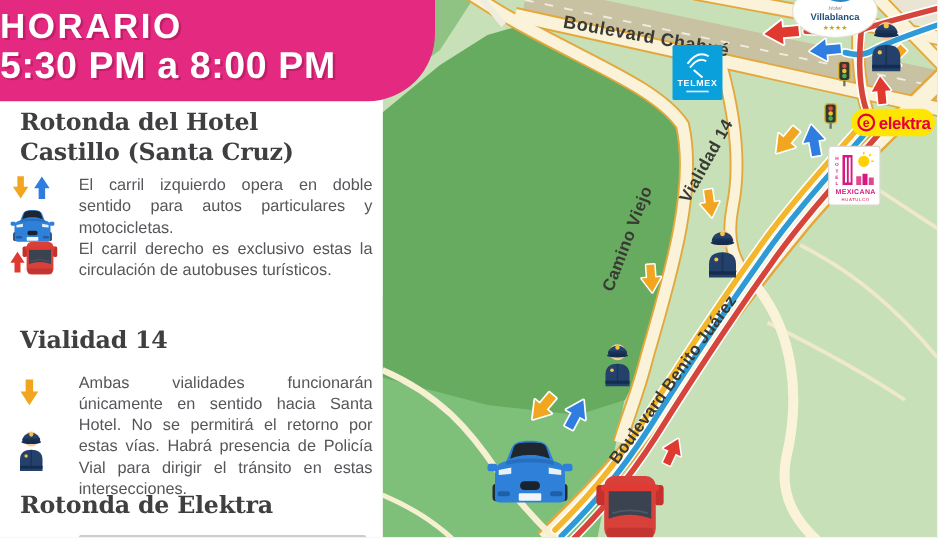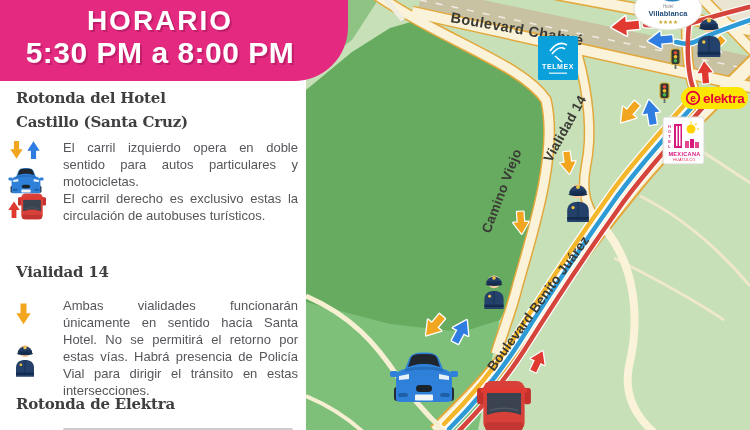--- a/index.html
+++ b/index.html
@@ -2,26 +2,26 @@
 <html><head>
 <meta charset="utf-8">
 <style>
   *{margin:0;padding:0;box-sizing:border-box}
   html,body{background:#fff}
   .stage{position:relative;width:750px;height:430px;overflow:hidden;background:#fff;
          font-family:"Liberation Sans",sans-serif}
   .map{position:absolute;left:306px;top:0;z-index:1;font-family:"Liberation Sans",sans-serif}
   .panel{position:absolute;left:0;top:0;width:306px;height:430px;background:#fff;overflow:hidden;z-index:2}
   .header-box{position:absolute;left:0;top:0;width:348px;height:81px;background:#E42A80;
-              border-bottom-right-radius:54px;z-index:5;color:#fff;text-align:center;
+              border-bottom-right-radius:54px;z-index:5;color:#fff;
               font-weight:bold;padding-right:28px}
   .hb1{margin-top:5px;font-size:28px;letter-spacing:2px;text-shadow:2px 2px 0 rgba(125,8,62,.35)}
   .hb2{font-size:30px;letter-spacing:.5px;margin-top:-1px;text-shadow:2px 2px 0 rgba(125,8,62,.35)}
   .panel h2{position:absolute;font-family:"DejaVu Serif",serif;font-weight:700;color:#3F3F41;
-            font-size:15px;line-height:24px;letter-spacing:-.2px}
+            font-size:19px;line-height:24px;letter-spacing:-.2px}
   #h1{left:16px;top:86px}
   #h2{left:16px;top:236px}
   #h3{left:16px;top:392px}
   .row{position:absolute;display:flex;gap:17px;width:290px}
   #row1{left:8px;top:139px}
   #row2{left:8px;top:190px}
   #row3{left:8px;top:297px}
   #row4{left:8px;top:426px}
   .row-icon{flex:0 0 38px;width:38px}
   .row-text{flex:1;font-size:13px;line-height:17px;text-align:justify;color:#55565A}

